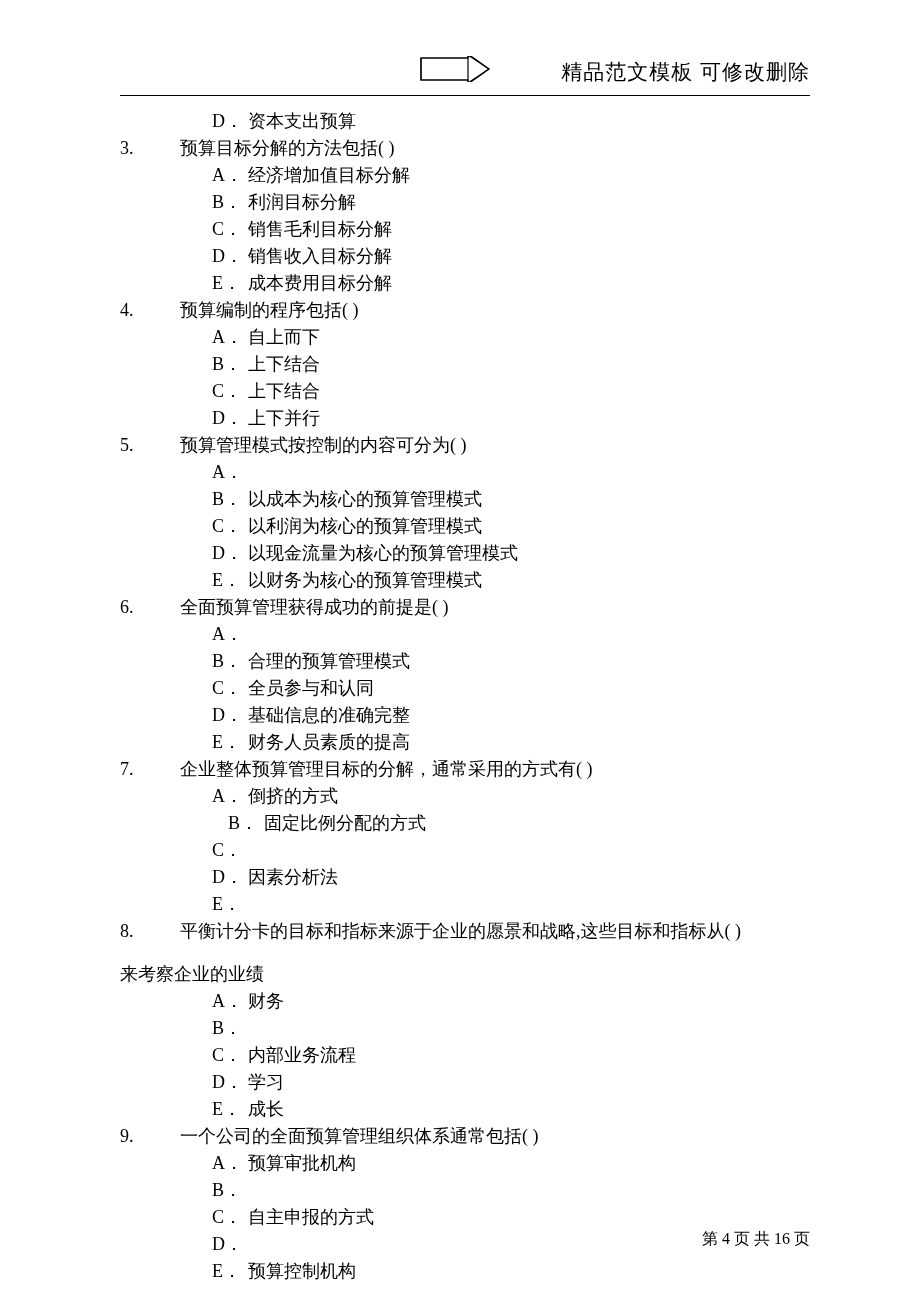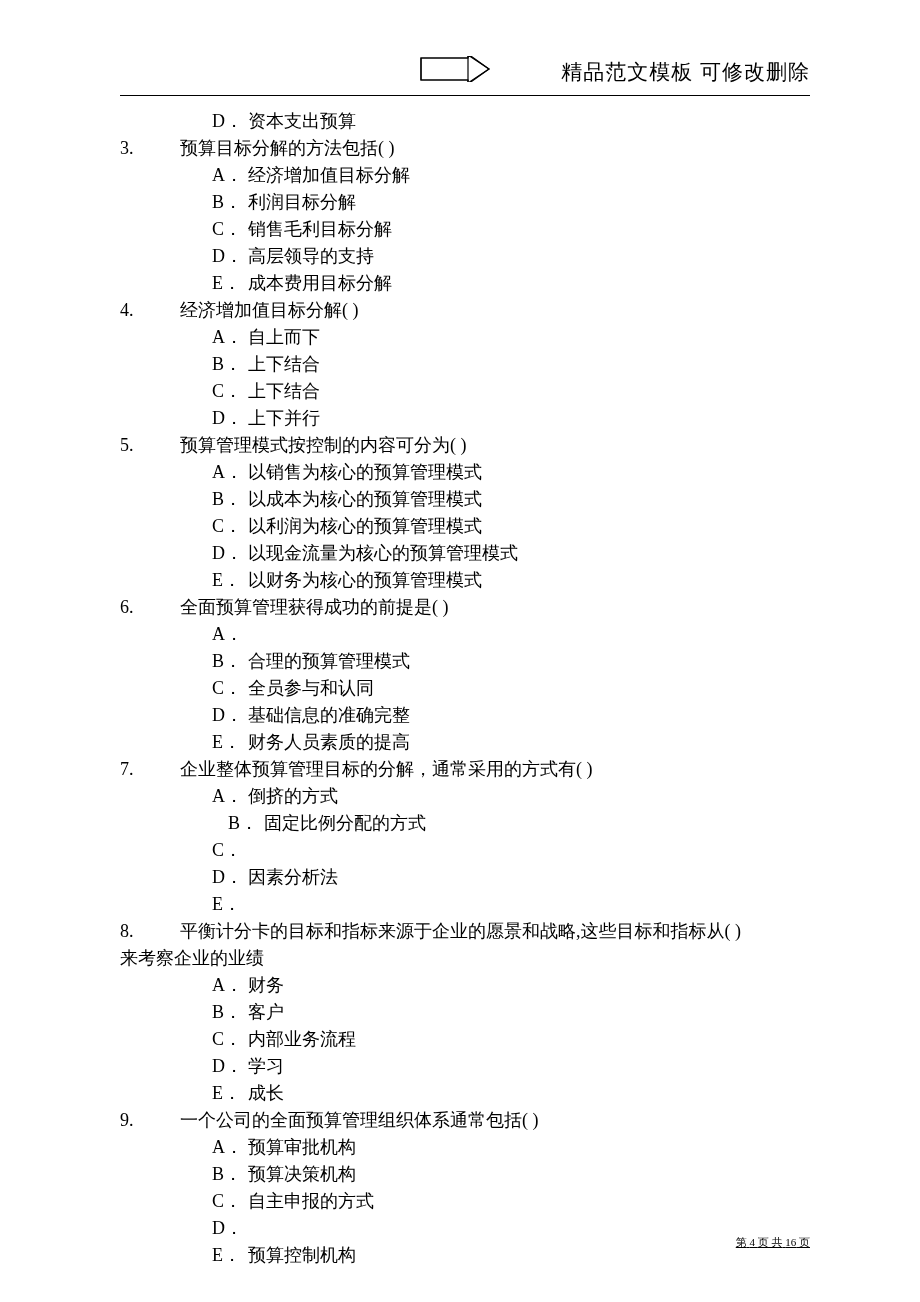--- a/index.html
+++ b/index.html
@@ -80,28 +80,28 @@
   }
   .opt-label {
     width: 36px;
     flex-shrink: 0;
   }
   .opt-text {
     flex: 1;
   }
   .cont-line {
     padding-left: 0;
+    margin-top: 16px;
   }
   .footer {
     position: absolute;
     bottom: 52px;
     right: 110px;
-    font-size: 11px;
+    font-size: 16px;
     font-family: "SimSun", serif;
-    text-decoration: underline;
   }
 </style>
 </head>
 <body>
 
 <div class="page">
 
   <div class="header">
     <div class="arrow-box">
       <svg viewBox="0 0 70 26">
@@ -139,30 +139,30 @@
           <span class="opt-text">利润目标分解</span>
         </div>
         <div class="opt-row">
           <span class="opt-indent"></span>
           <span class="opt-label">C．</span>
           <span class="opt-text">销售毛利目标分解</span>
         </div>
         <div class="opt-row">
           <span class="opt-indent"></span>
           <span class="opt-label">D．</span>
-          <span class="opt-text">高层领导的支持</span>
+          <span class="opt-text">销售收入目标分解</span>
         </div>
         <div class="opt-row">
           <span class="opt-indent"></span>
           <span class="opt-label">E．</span>
           <span class="opt-text">成本费用目标分解</span>
         </div>
         <div class="q-row">
           <span class="q-num">4.</span>
-          <span class="q-stem">经济增加值目标分解( )</span>
+          <span class="q-stem">预算编制的程序包括( )</span>
         </div>
         <div class="opt-row">
           <span class="opt-indent"></span>
           <span class="opt-label">A．</span>
           <span class="opt-text">自上而下</span>
         </div>
         <div class="opt-row">
           <span class="opt-indent"></span>
           <span class="opt-label">B．</span>
           <span class="opt-text">上下结合</span>
@@ -177,21 +177,20 @@
           <span class="opt-label">D．</span>
           <span class="opt-text">上下并行</span>
         </div>
         <div class="q-row">
           <span class="q-num">5.</span>
           <span class="q-stem">预算管理模式按控制的内容可分为( )</span>
         </div>
         <div class="opt-row">
           <span class="opt-indent"></span>
           <span class="opt-label">A．</span>
-          <span class="opt-text">以销售为核心的预算管理模式</span>
         </div>
         <div class="opt-row">
           <span class="opt-indent"></span>
           <span class="opt-label">B．</span>
           <span class="opt-text">以成本为核心的预算管理模式</span>
         </div>
         <div class="opt-row">
           <span class="opt-indent"></span>
           <span class="opt-label">C．</span>
           <span class="opt-text">以利润为核心的预算管理模式</span>
@@ -267,21 +266,20 @@
         </div>
         <div class="cont-line">来考察企业的业绩</div>
         <div class="opt-row">
           <span class="opt-indent"></span>
           <span class="opt-label">A．</span>
           <span class="opt-text">财务</span>
         </div>
         <div class="opt-row">
           <span class="opt-indent"></span>
           <span class="opt-label">B．</span>
-          <span class="opt-text">客户</span>
         </div>
         <div class="opt-row">
           <span class="opt-indent"></span>
           <span class="opt-label">C．</span>
           <span class="opt-text">内部业务流程</span>
         </div>
         <div class="opt-row">
           <span class="opt-indent"></span>
           <span class="opt-label">D．</span>
           <span class="opt-text">学习</span>
@@ -296,21 +294,20 @@
           <span class="q-stem">一个公司的全面预算管理组织体系通常包括( )</span>
         </div>
         <div class="opt-row">
           <span class="opt-indent"></span>
           <span class="opt-label">A．</span>
           <span class="opt-text">预算审批机构</span>
         </div>
         <div class="opt-row">
           <span class="opt-indent"></span>
           <span class="opt-label">B．</span>
-          <span class="opt-text">预算决策机构</span>
         </div>
         <div class="opt-row">
           <span class="opt-indent"></span>
           <span class="opt-label">C．</span>
           <span class="opt-text">自主申报的方式</span>
         </div>
         <div class="opt-row">
           <span class="opt-indent"></span>
           <span class="opt-label">D．</span>
         </div>

